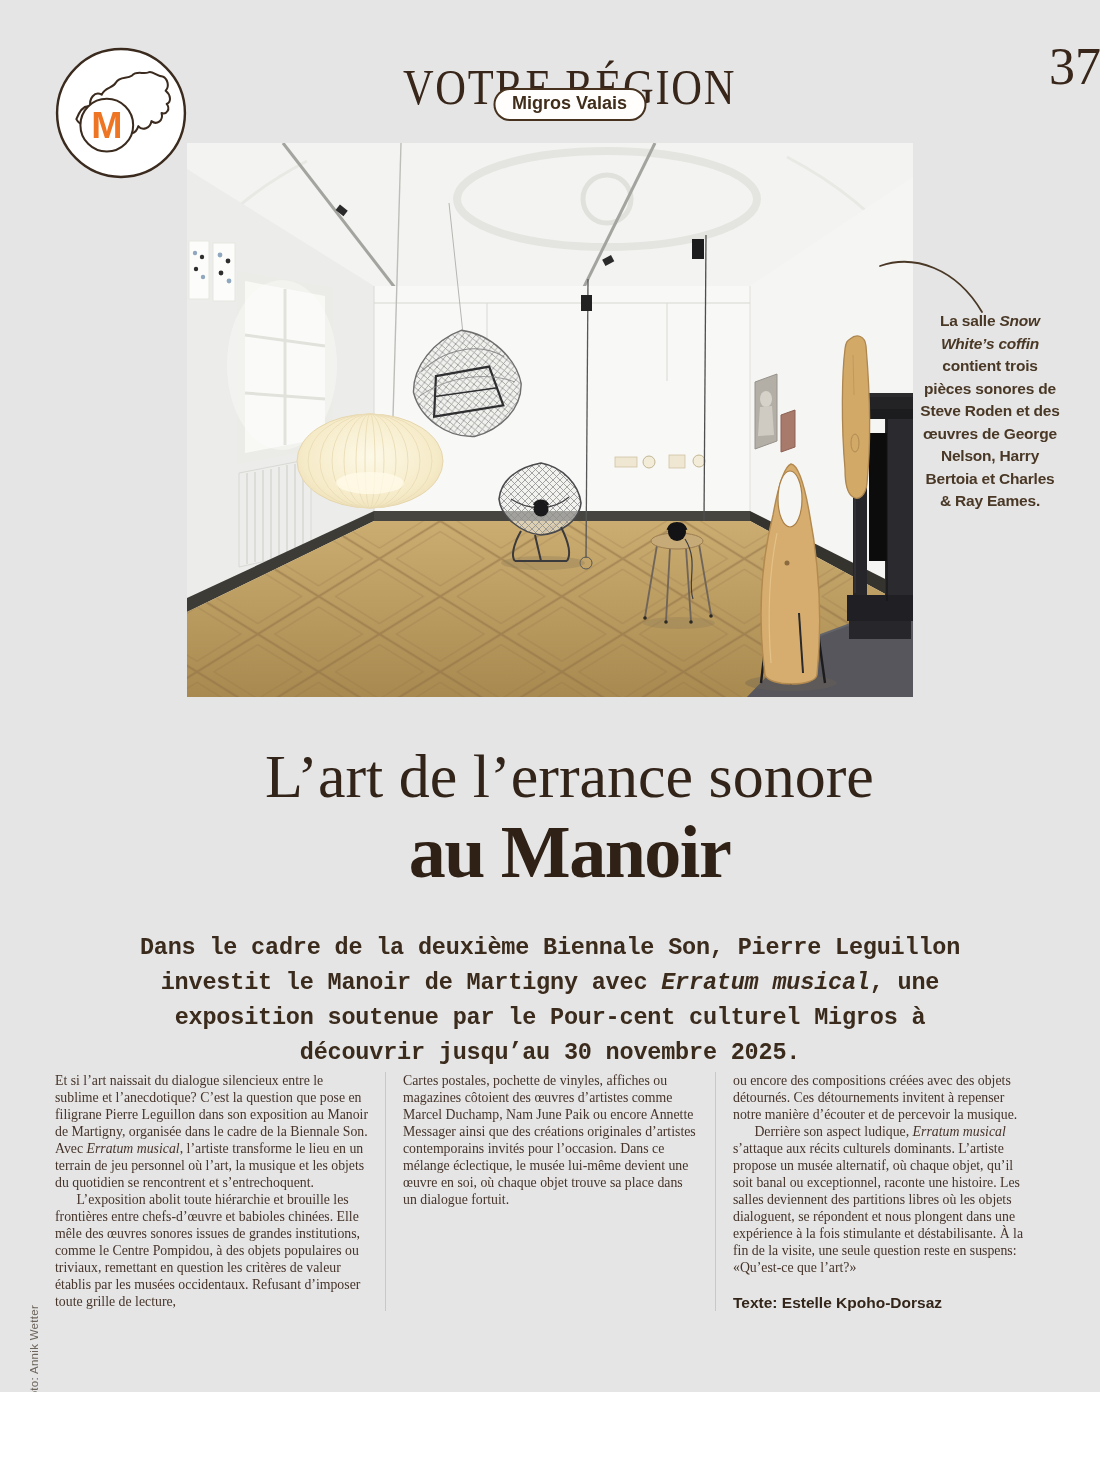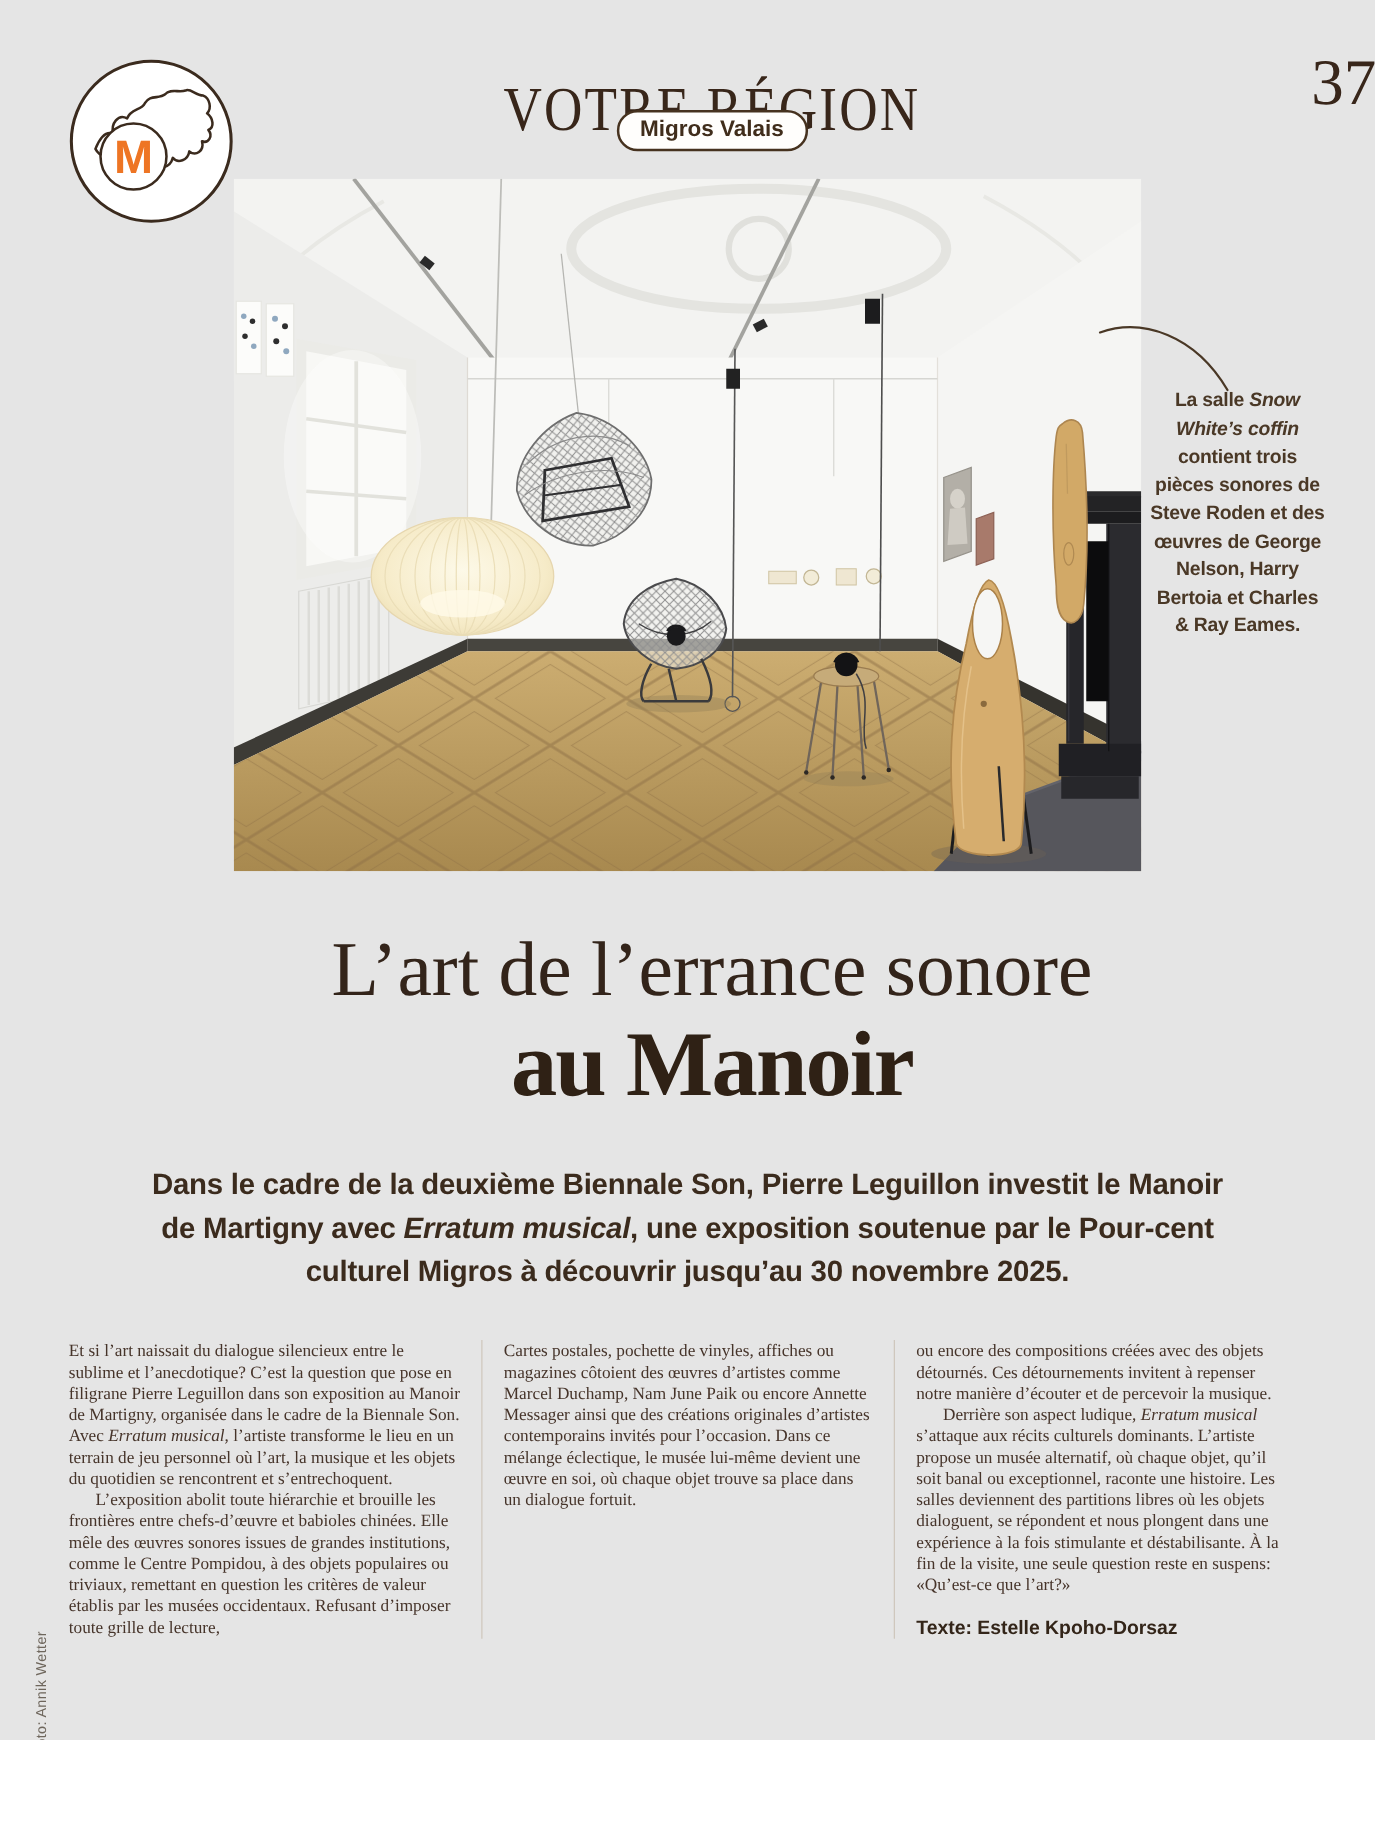--- a/index.html
+++ b/index.html
@@ -26,21 +26,21 @@
   .caption em{font-style:italic;}
 
   
   .headline{position:absolute;top:740px;left:0;right:0;text-align:center;}
   .headline-serif{font-size:62px;line-height:72px;color:#33241a;}
   .headline-bold{font-family:Liberation Serif, serif;font-weight:bold;
      font-size:74px;line-height:80px;letter-spacing:-1.5px;color:#2f2115;}
 
   
   .intro{position:absolute;top:930px;left:120px;width:860px;text-align:center;
-     font-family:Liberation Sans, sans-serif;font-weight:bold;font-size:23.5px;
+     font-family:Liberation Mono, monospace;font-weight:bold;font-size:23.5px;
      line-height:35px;color:#3b2b1d;letter-spacing:-0.2px;margin:0;}
   .intro em{font-style:italic;}
 
   
   .article{position:absolute;left:55px;top:1072px;width:990px;display:grid;
      grid-template-columns:1fr 1fr 1fr;font-size:13.8px;line-height:17px;
      color:#46342a;text-align:left;}
   .col{padding-right:16px;}
   .col + .col{border-left:1px solid #cfc7bd;padding-left:17px;}
   .col p{margin:0;}

